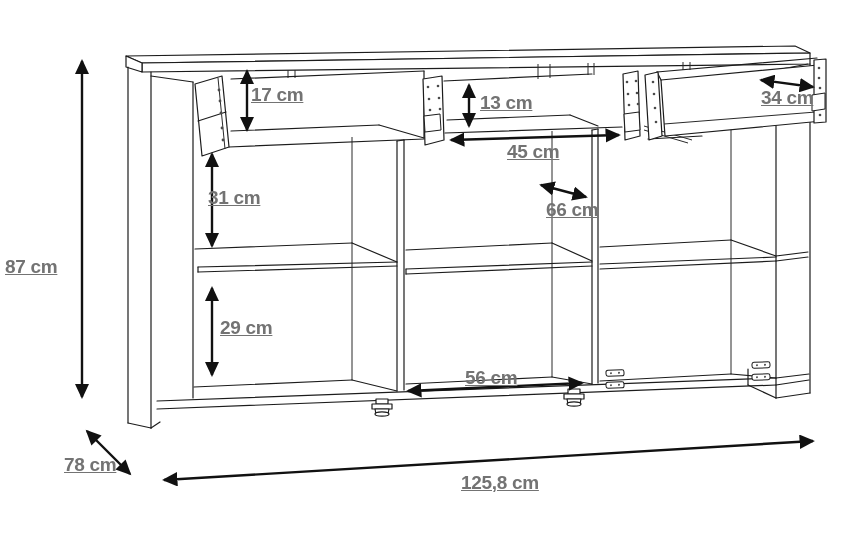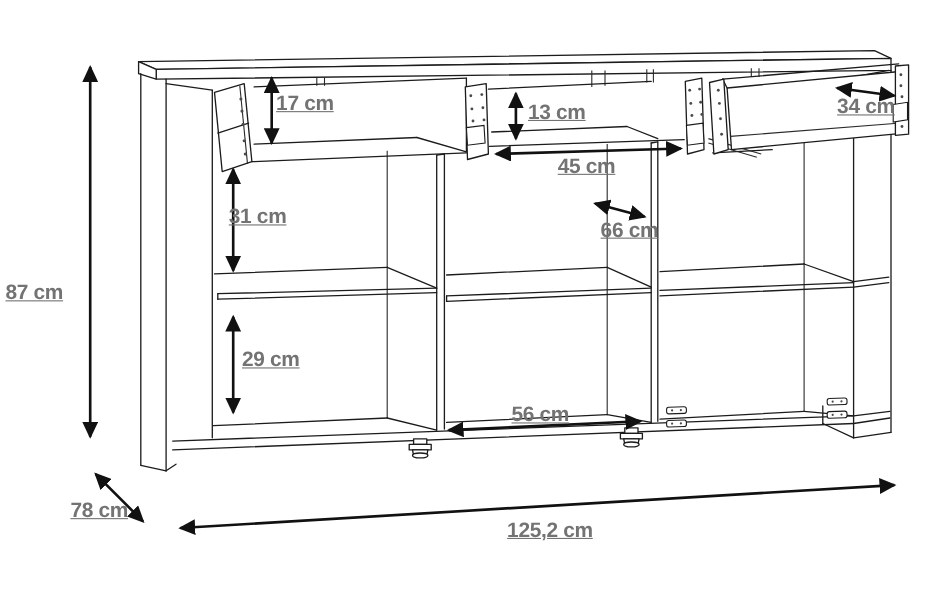--- a/index.html
+++ b/index.html
@@ -241,15 +241,15 @@
   <div class="dim-label" style="left:5px;top:237px;margin-top:20px;">87 cm</div>
   <div class="dim-label" style="left:251px;top:85px;">17 cm</div>
   <div class="dim-label" style="left:208px;top:188px;">31 cm</div>
   <div class="dim-label" style="left:220px;top:318px;">29 cm</div>
   <div class="dim-label" style="left:480px;top:93px;text-align:center;">13 cm</div>
   <div class="dim-label" style="left:507px;top:142px;">45 cm</div>
   <div class="dim-label" style="left:761px;top:88px;">34 cm</div>
   <div class="dim-label" style="left:546px;top:200px;">66 cm</div>
   <div class="dim-label" style="left:465px;top:368px;">56 cm</div>
   <div class="dim-label" style="left:64px;top:455px;">78 cm</div>
-  <div class="dim-label" style="left:461px;top:473px;">125,2 cm</div>
+  <div class="dim-label" style="left:461px;top:473px;">125,8 cm</div>
 
 </div>
 
 </body></html>

